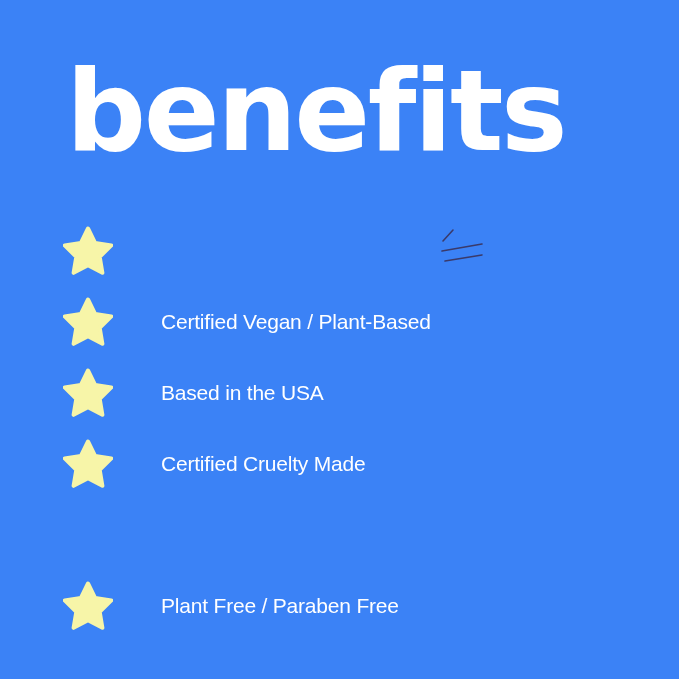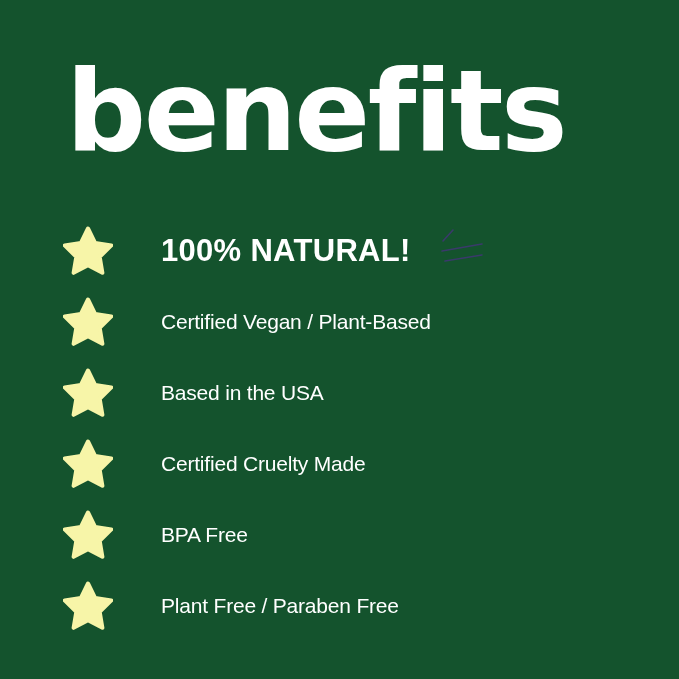--- a/index.html
+++ b/index.html
@@ -12,21 +12,21 @@
     height: 679px;
     overflow: hidden;
     font-family: "Liberation Sans", sans-serif;
     -webkit-font-smoothing: antialiased;
   }
 
   #poster {
     position: relative;
     width: 679px;
     height: 679px;
-    background: #14532d;
+    background: #3b82f6;
     box-sizing: border-box;
     overflow: hidden;
   }
 
   
   #title {
     position: absolute;
     left: 66px;
     top: 52px;
     width: 560px;
@@ -111,21 +111,20 @@
 <div id="poster">
 
   <div id="title">benefits</div>
 
   <div id="benefit-list">
 
     <div class="benefit-row r0 emphasis">
       <svg class="star-icon" viewBox="0 0 50 50" aria-hidden="true">
         <path d="M25 2.5 L32.2 17.1 L48.3 19.4 L36.7 30.8 L39.4 46.8 L25 39.2 L10.6 46.8 L13.3 30.8 L1.7 19.4 L17.8 17.1 Z" fill="#F7F5A8" stroke="#F7F5A8" stroke-width="4" stroke-linejoin="round"></path>
       </svg>
-      <span class="benefit-text">100% NATURAL!</span>
       <svg class="sparkle-icon" viewBox="0 0 48 48" aria-hidden="true">
         <g stroke="#3A3A6B" stroke-width="1.6" stroke-linecap="round" fill="none">
           <line x1="5" y1="14" x2="15" y2="3"></line>
           <line x1="4" y1="24" x2="44" y2="17"></line>
           <line x1="7" y1="34" x2="44" y2="28"></line>
         </g>
       </svg>
     </div>
 
     <div class="benefit-row r1">
@@ -142,26 +141,20 @@
       <span class="benefit-text">Based in the USA</span>
     </div>
 
     <div class="benefit-row r3">
       <svg class="star-icon" viewBox="0 0 50 50" aria-hidden="true">
         <path d="M25 2.5 L32.2 17.1 L48.3 19.4 L36.7 30.8 L39.4 46.8 L25 39.2 L10.6 46.8 L13.3 30.8 L1.7 19.4 L17.8 17.1 Z" fill="#F7F5A8" stroke="#F7F5A8" stroke-width="4" stroke-linejoin="round"></path>
       </svg>
       <span class="benefit-text">Certified Cruelty Made</span>
     </div>
 
-    <div class="benefit-row r4">
-      <svg class="star-icon" viewBox="0 0 50 50" aria-hidden="true">
-        <path d="M25 2.5 L32.2 17.1 L48.3 19.4 L36.7 30.8 L39.4 46.8 L25 39.2 L10.6 46.8 L13.3 30.8 L1.7 19.4 L17.8 17.1 Z" fill="#F7F5A8" stroke="#F7F5A8" stroke-width="4" stroke-linejoin="round"></path>
-      </svg>
-      <span class="benefit-text">BPA Free</span>
-    </div>
 
     <div class="benefit-row r5">
       <svg class="star-icon" viewBox="0 0 50 50" aria-hidden="true">
         <path d="M25 2.5 L32.2 17.1 L48.3 19.4 L36.7 30.8 L39.4 46.8 L25 39.2 L10.6 46.8 L13.3 30.8 L1.7 19.4 L17.8 17.1 Z" fill="#F7F5A8" stroke="#F7F5A8" stroke-width="4" stroke-linejoin="round"></path>
       </svg>
       <span class="benefit-text">Plant Free / Paraben Free</span>
     </div>
 
   </div>
 </div>

